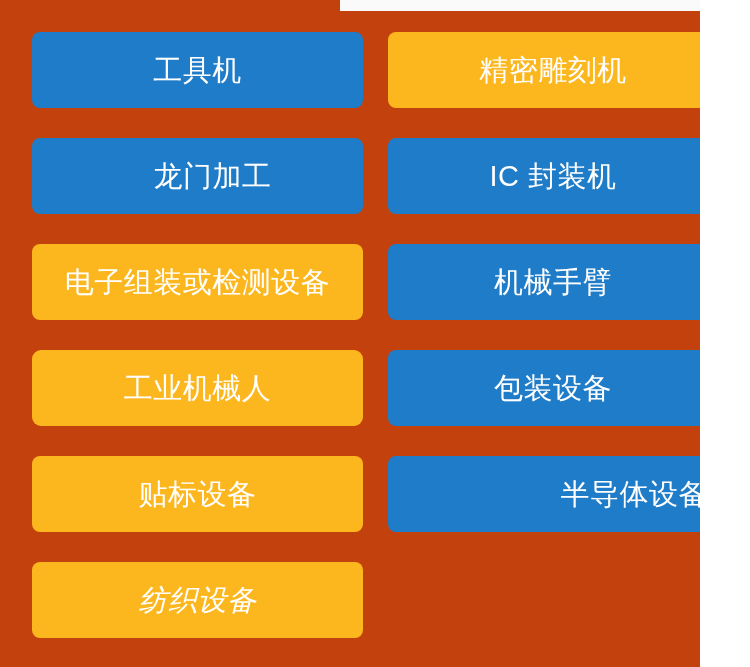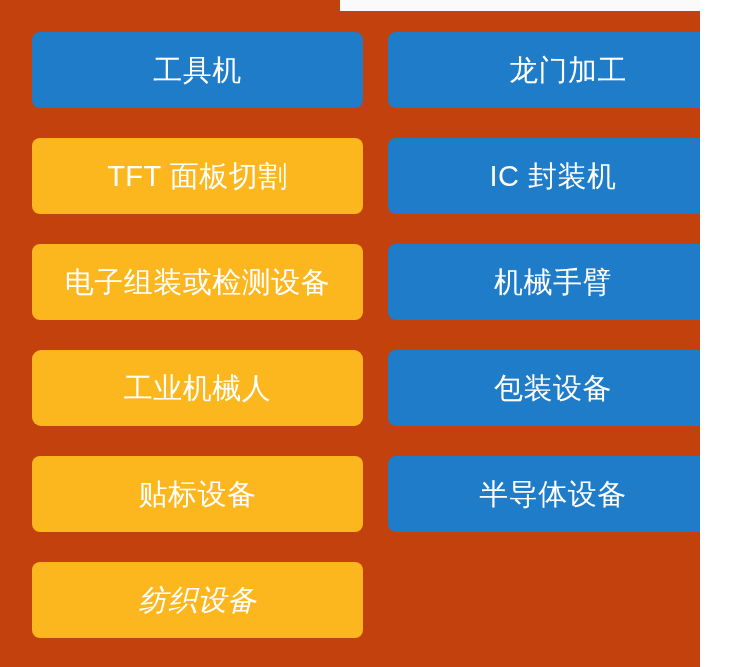--- a/index.html
+++ b/index.html
@@ -72,45 +72,45 @@
 <body>
 
 <div id="canvas">
 
   <div id="top-band"></div>
 
   <div id="button-grid">
       <div class="cat-btn blue" style="background: rgb(31, 124, 200);">
         <span class="btn-label">工具机</span>
       </div>
+      <div class="cat-btn orange" style="background: rgb(253, 183, 30);">
+        <span class="btn-label">精密雕刻机</span>
+      </div>
       <div class="cat-btn blue" style="background: rgb(31, 124, 200); padding-left: 40px;">
         <span class="btn-label">龙门加工</span>
-      </div>
-      <div class="cat-btn orange" style="background: rgb(253, 183, 30);">
-        <span class="btn-label">TFT 面板切割</span>
       </div>
       <div class="cat-btn blue" style="background: rgb(31, 124, 200);">
         <span class="btn-label">IC 封装机</span>
       </div>
       <div class="cat-btn orange" style="background: rgb(253, 183, 30);">
         <span class="btn-label">电子组装或检测设备</span>
       </div>
       <div class="cat-btn blue" style="background: rgb(31, 124, 200);">
         <span class="btn-label">机械手臂</span>
       </div>
       <div class="cat-btn orange" style="background: rgb(253, 183, 30); border-radius: 9px;">
         <span class="btn-label">工业机械人</span>
       </div>
       <div class="cat-btn blue" style="background: rgb(31, 124, 200);">
         <span class="btn-label">包装设备</span>
       </div>
       <div class="cat-btn orange" style="background: rgb(253, 183, 30);">
         <span class="btn-label">贴标设备</span>
       </div>
-      <div class="cat-btn blue" style="background: rgb(31, 124, 200);">
+      <div class="cat-btn blue" style="background: rgb(31, 124, 200); justify-content: flex-end;">
         <span class="btn-label">半导体设备</span>
       </div>
       <div class="cat-btn orange" style="background: rgb(253, 183, 30); font-style: italic;">
         <span class="btn-label">纺织设备</span>
       </div>
     </div>
 
 </div>
 
 </body></html>

